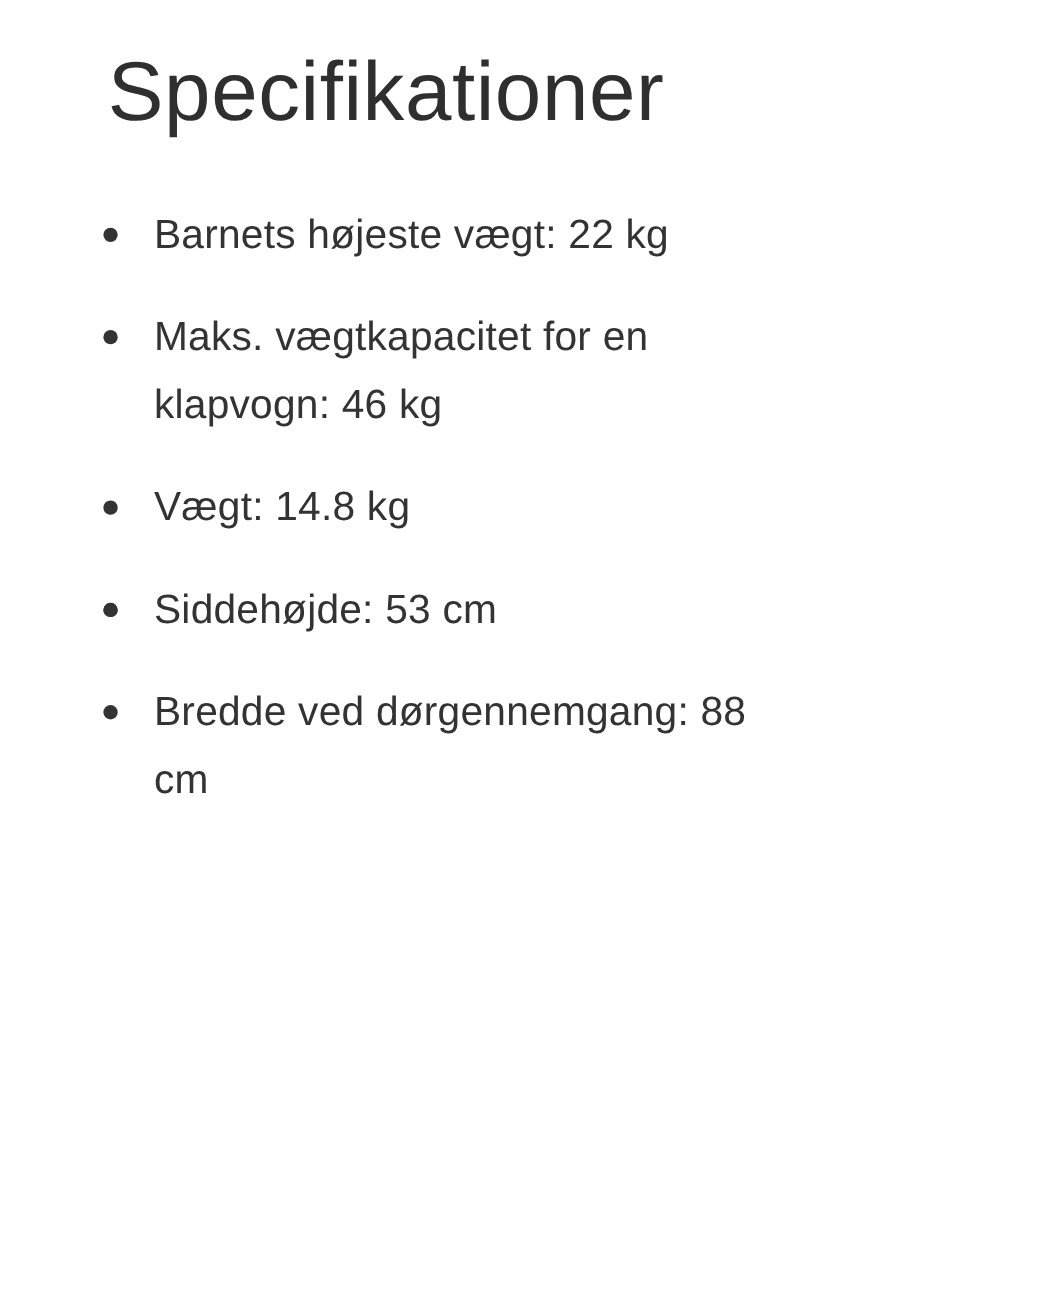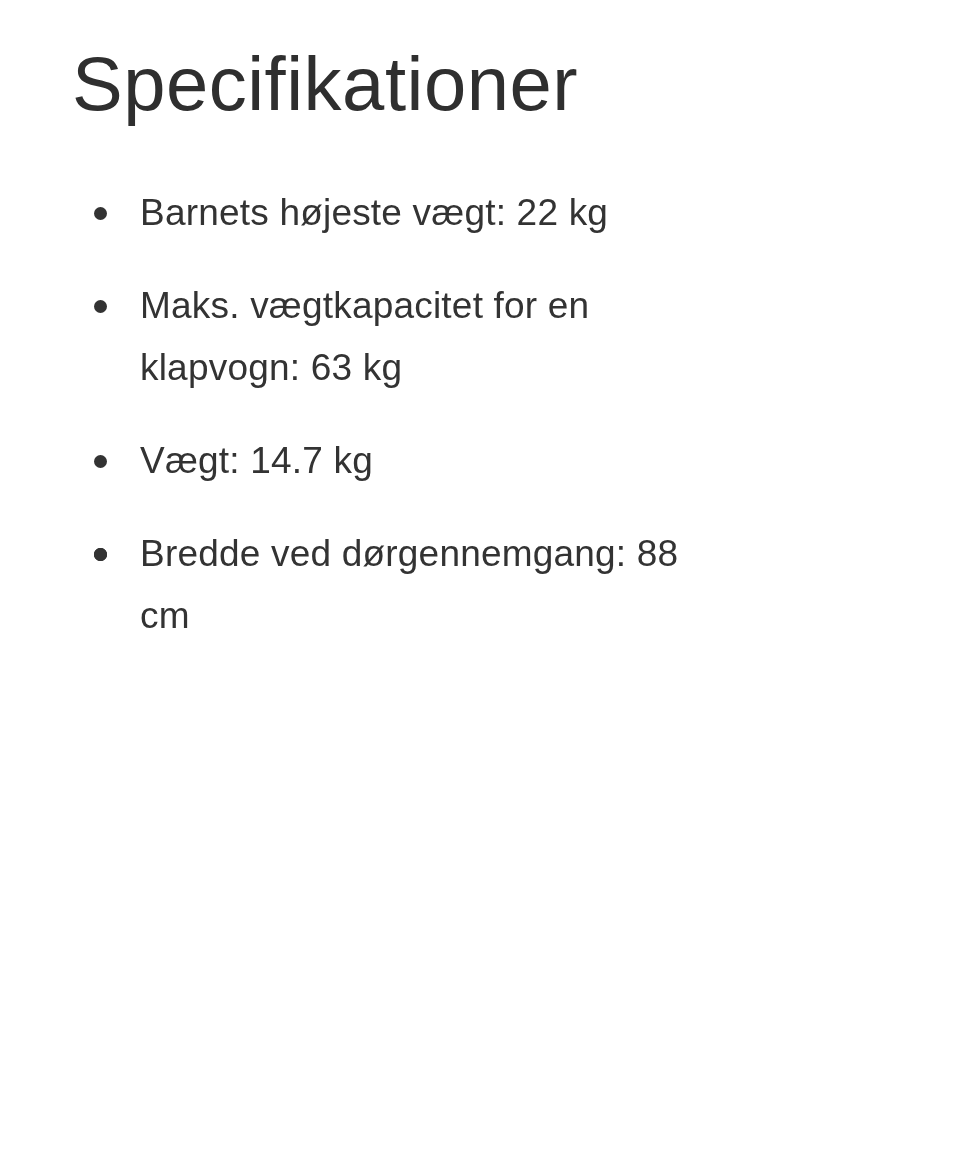--- a/index.html
+++ b/index.html
@@ -16,21 +16,21 @@
       color: #333333;
     }
     .spec-section {
       position: absolute;
       left: 0;
       top: 0;
       width: 960px;
     }
     .spec-title {
       position: absolute;
-      left: 72px;
+      left: 98px;
       top: 36px;
       margin: 0;
       font-size: 76px;
       font-weight: 300;
       letter-spacing: 0.5px;
       line-height: 96px;
       color: #2f2f2f;
     }
     .spec-list {
       position: absolute;
@@ -68,30 +68,31 @@
 <section class="spec-section">
   <h1 class="spec-title">Specifikationer</h1>
 
   <ul class="spec-list">
     <li class="spec-item">
       <span class="bullet-icon"></span>
       <span>Barnets højeste vægt: 22 kg</span>
     </li>
     <li class="spec-item">
       <span class="bullet-icon"></span>
-      <span>Maks. vægtkapacitet for en klapvogn: 63 kg</span>
+      <span>Maks. vægtkapacitet for en klapvogn: 46 kg</span>
     </li>
     <li class="spec-item">
       <span class="bullet-icon"></span>
-      <span>Vægt: 14.7 kg</span>
+      <span>Vægt: 14.8 kg</span>
     </li>
     <li class="spec-item">
       <span class="bullet-icon"></span>
     </li>
     <li class="spec-item">
       <span class="bullet-icon"></span>
+      <span>Siddehøjde: 53 cm</span>
     </li>
     <li class="spec-item">
       <span class="bullet-icon"></span>
       <span>Bredde ved dørgennemgang: 88 cm</span>
     </li>
   </ul>
 </section>
 
 </body></html>

